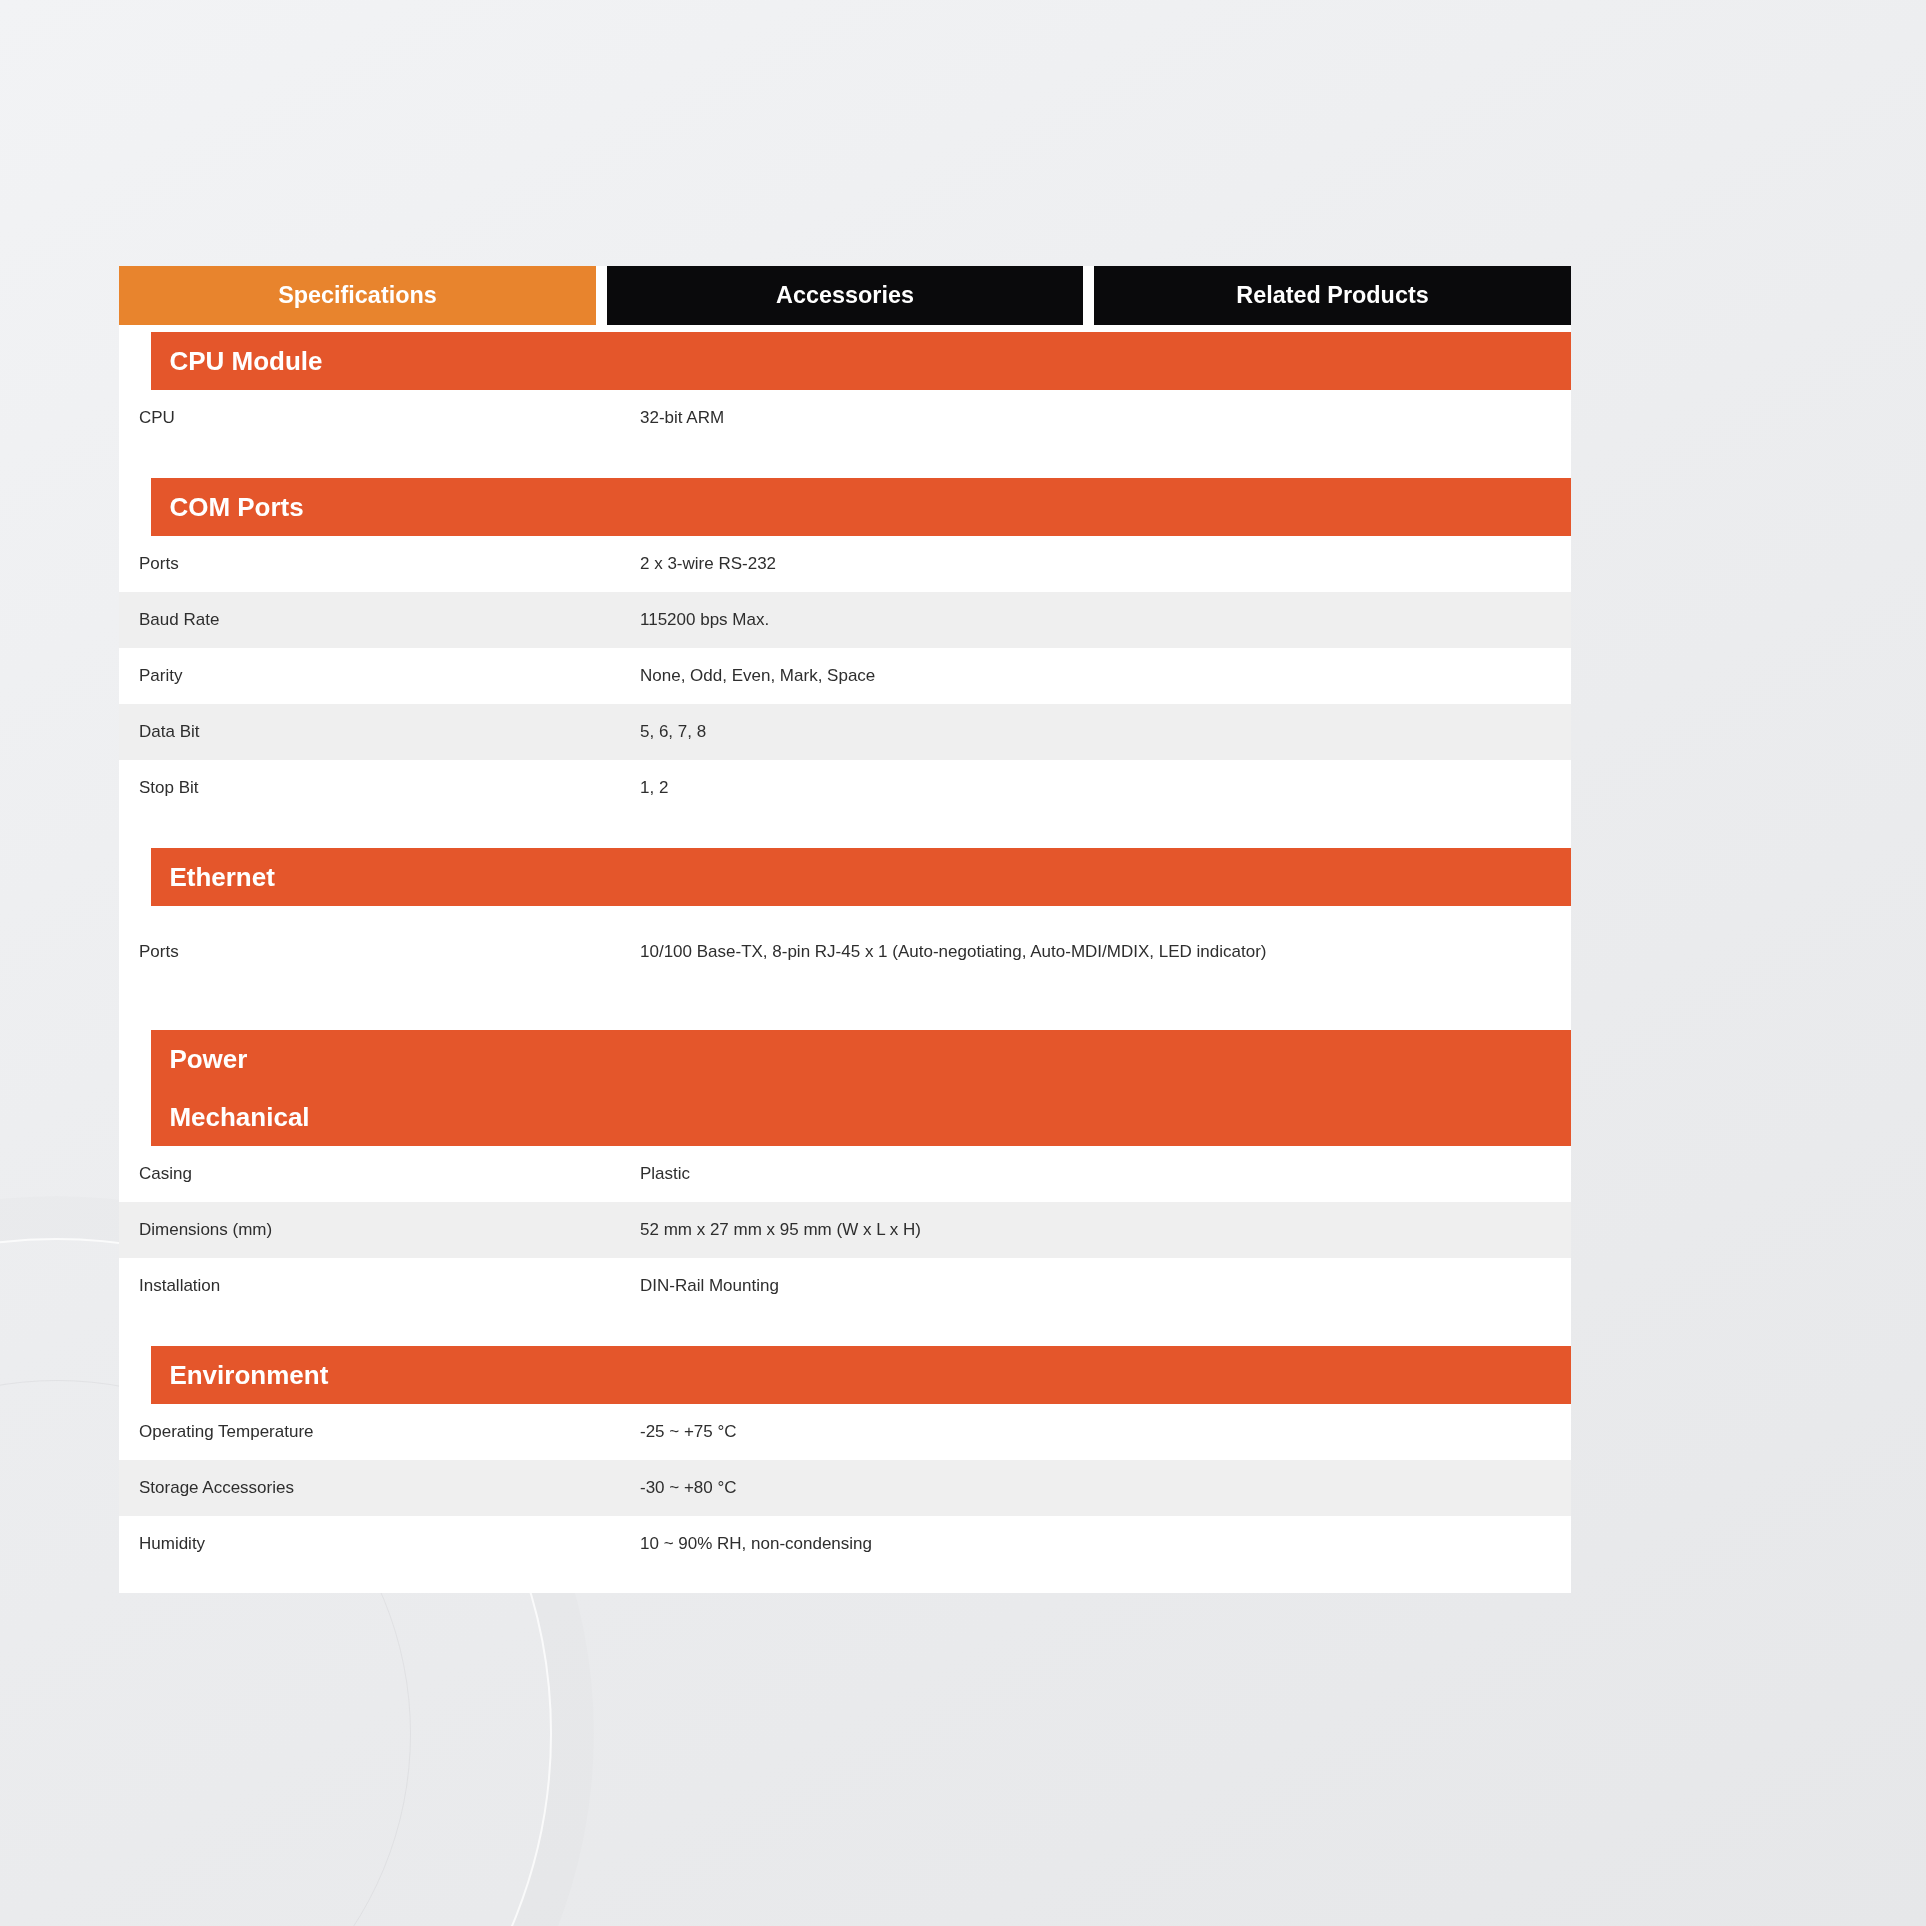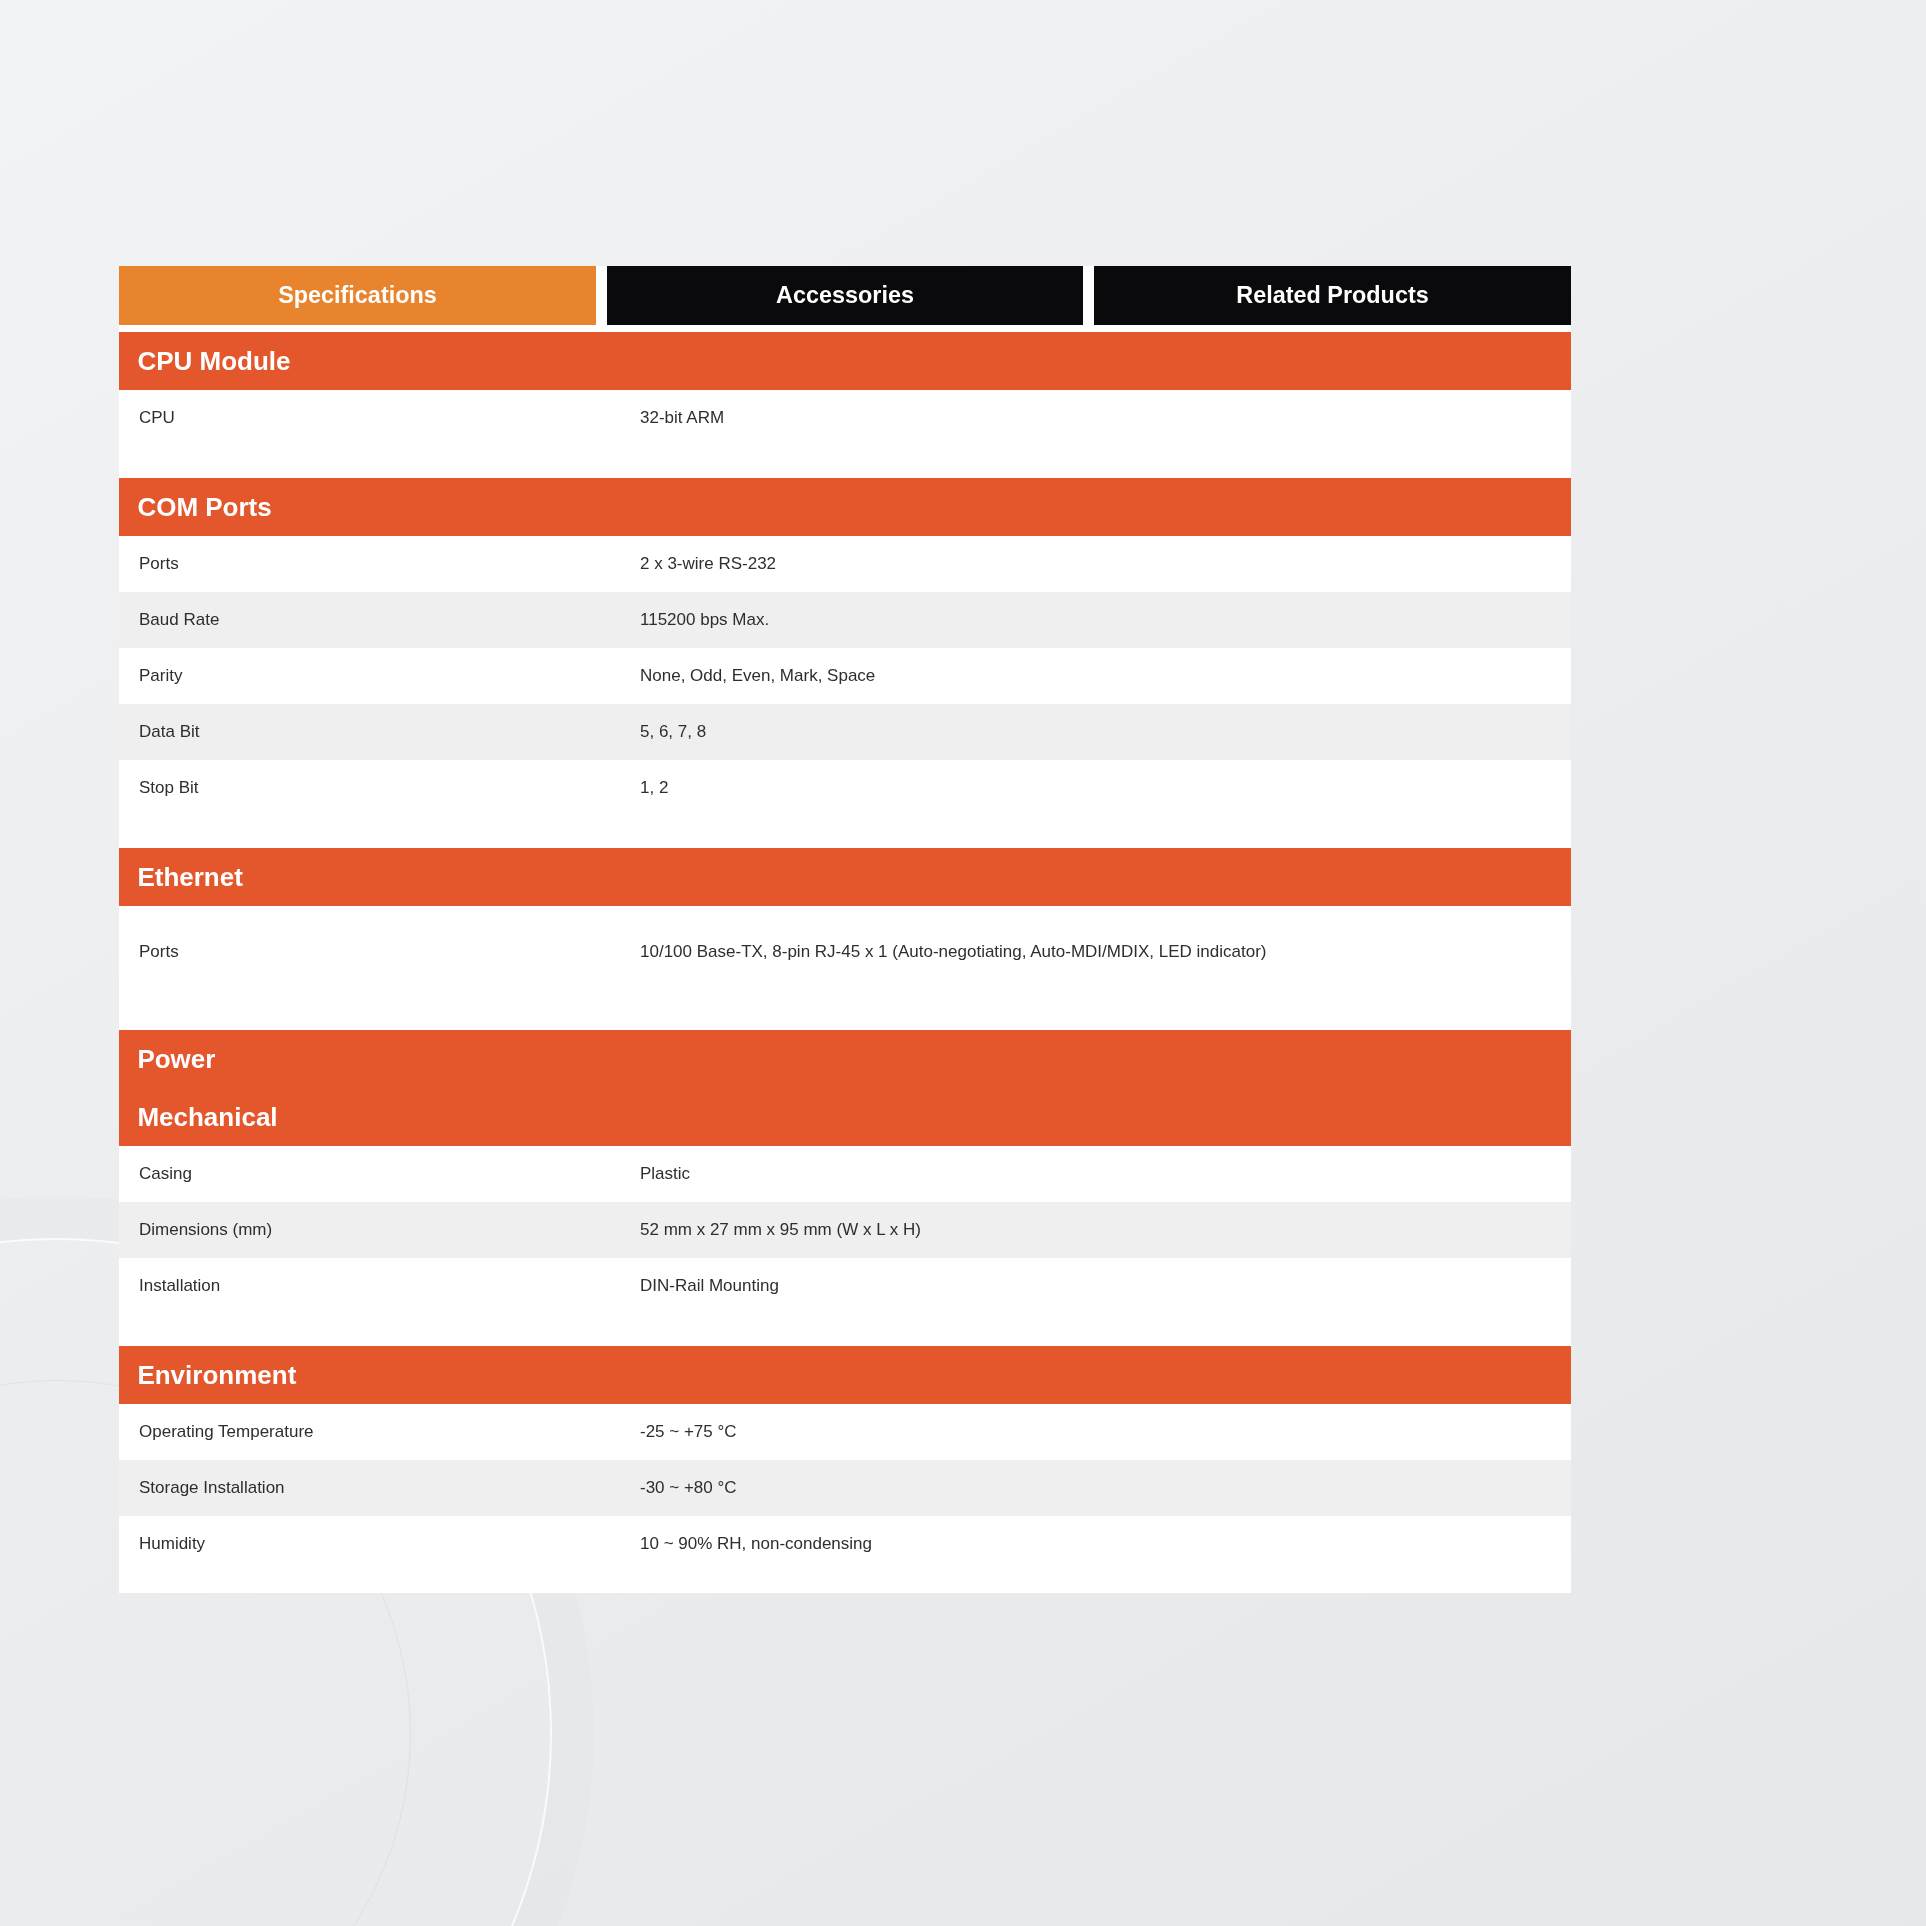--- a/index.html
+++ b/index.html
@@ -61,20 +61,21 @@
   }
   .section-header {
     height: 58px;
     background: var(--header-bg, #e4562b);
     color: #ffffff;
     font-size: 26px;
     font-weight: bold;
     display: flex;
     align-items: center;
     padding-left: 18.4px;
+    margin-left: 32px;
   }
   .rows {
     padding-bottom: 32px;
     background: #ffffff;
   }
   .section:last-child .rows { padding-bottom: 15.6px; }
   .spec-row {
     display: flex;
     align-items: center;
     min-height: 56px;
@@ -187,21 +188,21 @@
 
   <section class="section">
     <div class="section-header">Environment</div>
     <div class="rows">
   <div class="spec-row">
     <div class="spec-label">Operating Temperature</div>
     <div class="spec-value">-25 ~ +75 °C</div>
   </div>
 
   <div class="spec-row">
-    <div class="spec-label">Storage Installation</div>
+    <div class="spec-label">Storage Accessories</div>
     <div class="spec-value">-30 ~ +80 °C</div>
   </div>
 
   <div class="spec-row">
     <div class="spec-label">Humidity</div>
     <div class="spec-value">10 ~ 90% RH, non-condensing</div>
   </div>
 </div>
   </section>
 </div>

